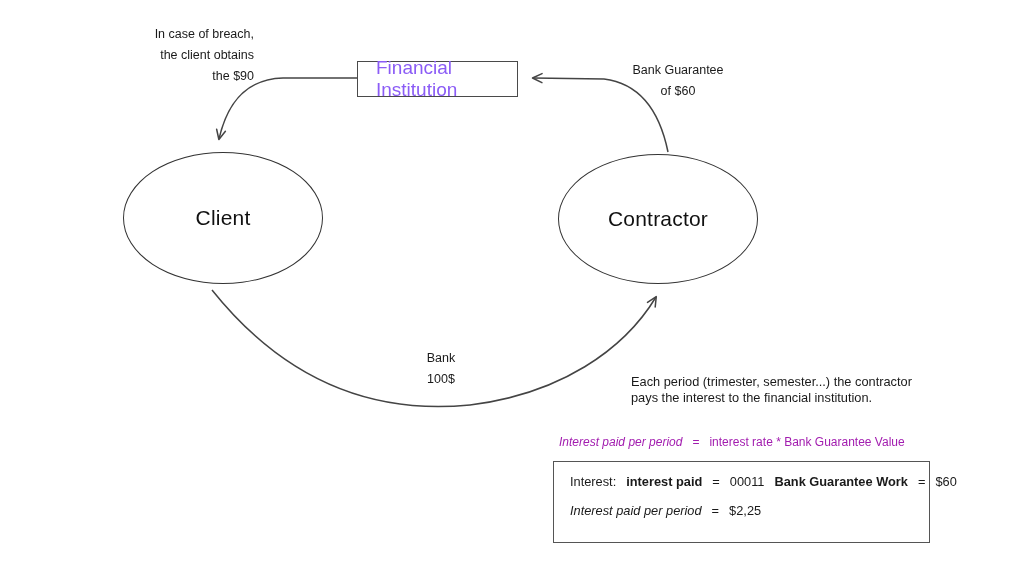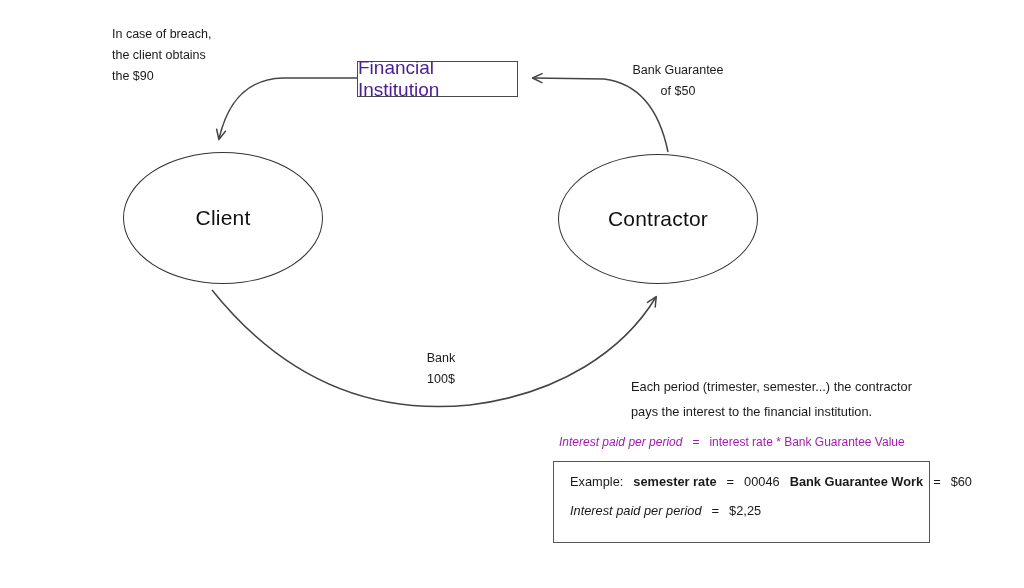--- a/index.html
+++ b/index.html
@@ -45,36 +45,37 @@
     position: absolute;
     border: 1.6px solid #4a4a4a;
     background: #ffffff;
     display: flex;
     align-items: center;
     justify-content: center;
     box-sizing: border-box;
   }
   .node-box .node-label {
     font-size: 19px;
-    color: #4c1d95;
+    color: #8b5cf6;
+    margin-left: 18px;
   }
   .annot {
     position: absolute;
     font-size: 12.5px;
     line-height: 21px;
     color: #1a1a1a;
     white-space: pre-line;
   }
-  .annot.right { }
+  .annot.right { text-align: right; }
   .annot.center { text-align: center; }
 
   .note-block {
     position: absolute;
     font-size: 12.8px;
-    line-height: 25px;
+    line-height: 16px;
     color: #1a1a1a;
     text-align: left;
     white-space: pre-line;
   }
   .formula-line {
     position: absolute;
     font-size: 12px;
     color: #a21caf;
     white-space: nowrap;
   }
@@ -129,36 +130,36 @@
 
   <div class="node-ellipse" style="left:558px; top:154px; width:200px; height:130px;">
     <span class="node-label">Contractor</span>
   </div>
 
   <div class="annot right" style="left:112px; top:24px; width:142px;">In case of breach,
 the client obtains
 the $90</div>
 
   <div class="annot center" style="left:608px; top:60px; width:140px;">Bank Guarantee
-of $50</div>
+of $60</div>
 
   <div class="annot center" style="left:396px; top:348px; width:90px;">Bank
 100$</div>
 
   <div class="note-block" style="left:631px; top:374px; width:310px;">Each period (trimester, semester...) the contractor
 pays the interest to the financial institution.</div>
 
   <div class="formula-line" style="left:559px; top:435px;">
     <span class="em">Interest paid per period</span><span class="sp-l sp-r">=</span><span>interest rate * Bank Guarantee Value</span>
   </div>
 
   <div class="example-box" style="left:553px; top:461px; width:377px; height:82px;">
 
     <div class="ex-row">
-      <span class="lbl">Example:</span><span class="bold sp-l">semester rate</span><span class="sp-l sp-r">=</span><span>00046</span><span class="bold sp-l">Bank Guarantee Work</span><span class="sp-l sp-r">=</span><span>$60</span>
+      <span class="lbl">Interest:</span><span class="bold sp-l">interest paid</span><span class="sp-l sp-r">=</span><span>00011</span><span class="bold sp-l">Bank Guarantee Work</span><span class="sp-l sp-r">=</span><span>$60</span>
     </div>
 
 
     <div class="ex-row">
       <span class="em">Interest paid per period</span><span class="sp-l sp-r">=</span><span>$2,25</span>
     </div>
   </div>
 
 </div>
 

